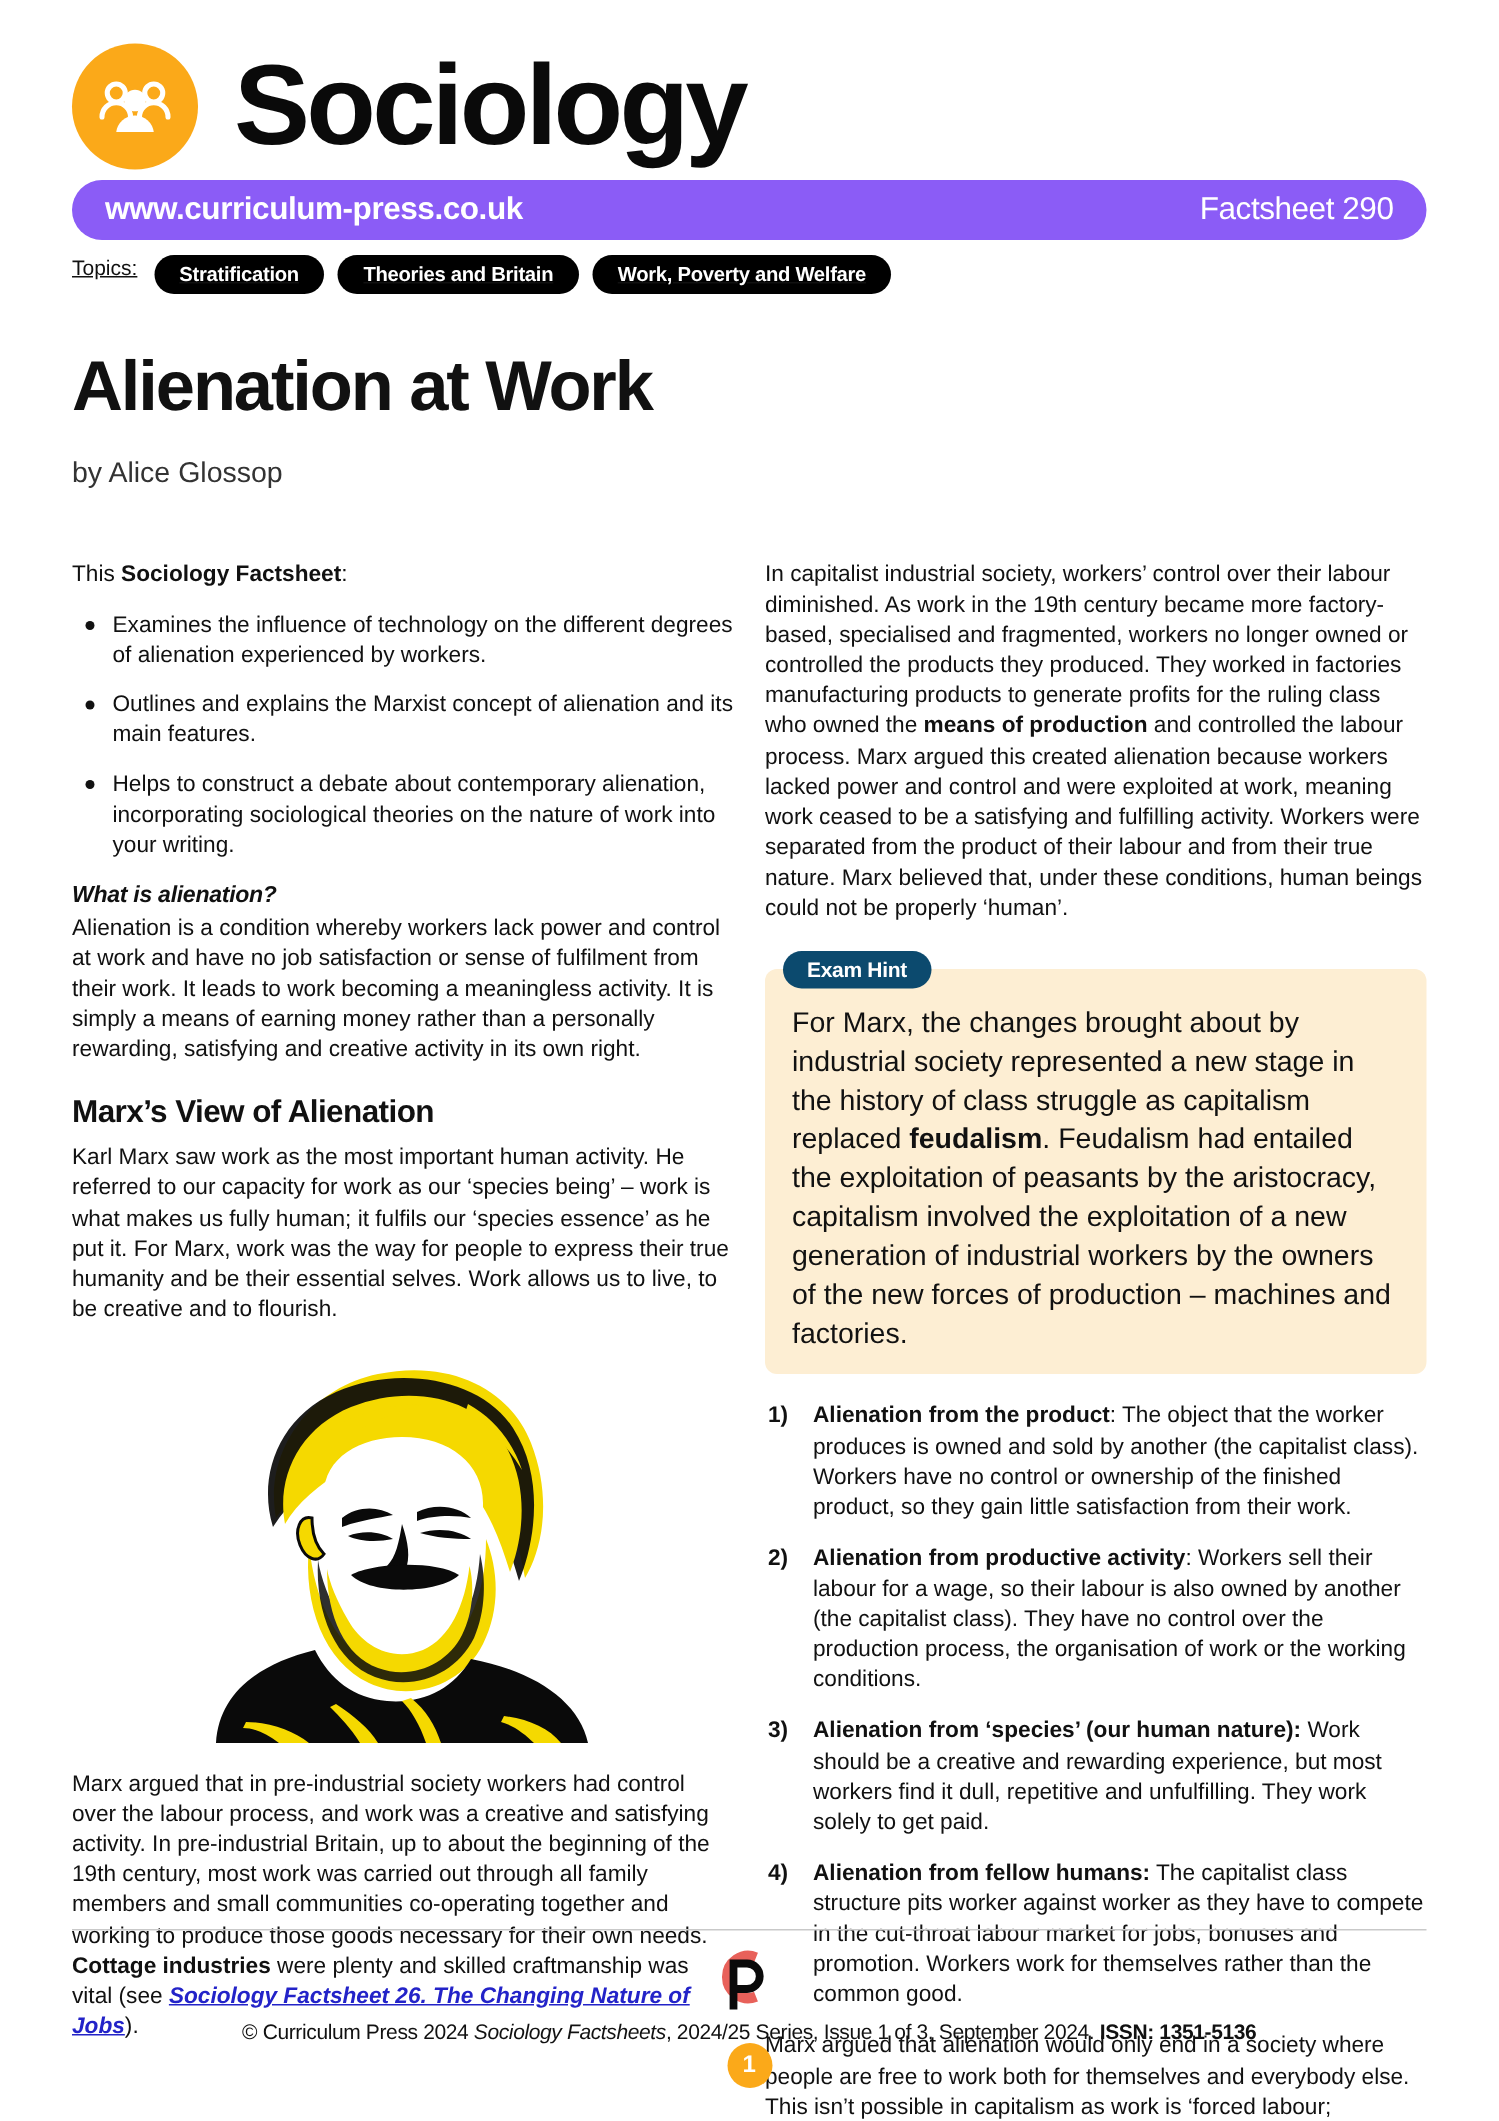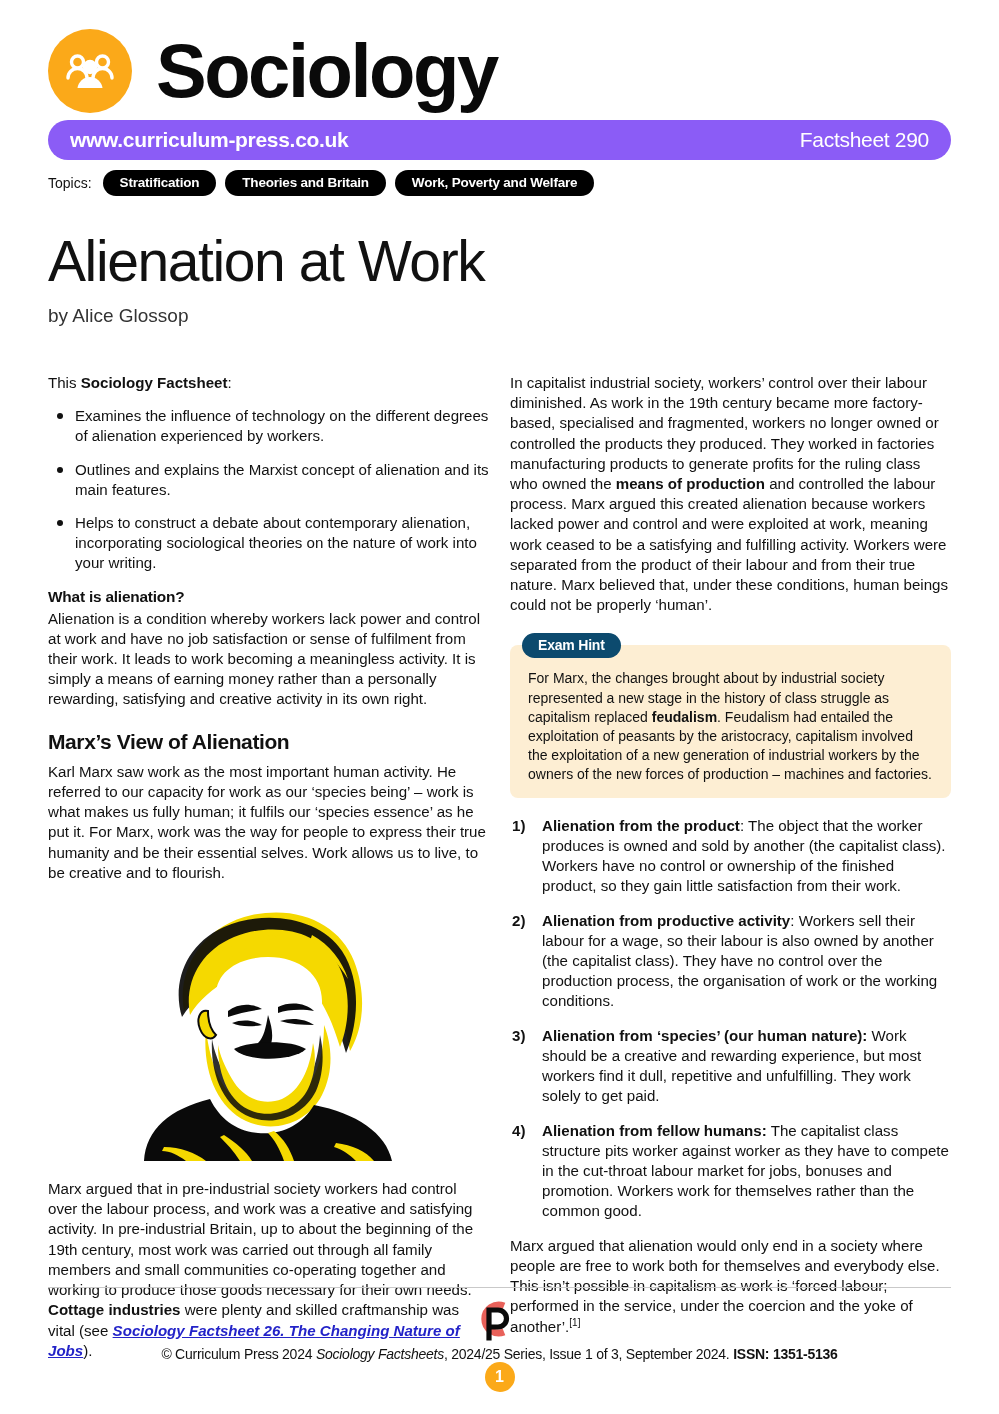--- a/index.html
+++ b/index.html
@@ -64,50 +64,51 @@
   }
   .urlbar-right {
     font-size: 21px;
     font-weight: 400;
     letter-spacing: -0.3px;
   }
 
   .topics {
     margin-top: 10px;
     display: flex;
-    align-items: center;
+    align-items: flex-start;
     gap: 9px;
+    text-decoration: underline;
   }
   .topics-label {
     font-size: 14px;
     color: #111;
     margin-right: 2px;
   }
   .topic-pill {
     background: #000000;
     color: #ffffff;
     border-radius: 14px;
     font-size: 13.5px;
     font-weight: 700;
     padding: 5px 17px 6px 17px;
     letter-spacing: -0.2px;
     white-space: nowrap;
   }
 
   
   .doc-title {
     margin-top: 36px;
-    font-size: 57px;
-    font-weight: 400;
+    font-size: 47px;
+    font-weight: 700;
     letter-spacing: -1.4px;
     line-height: 1.05;
     color: #111;
   }
   .doc-author {
-    margin-top: 13px;
+    margin-top: 24px;
     font-size: 19px;
     color: #333;
     font-weight: 400;
   }
 
   
   .columns {
     margin-top: 46px;
     display: flex;
     gap: 21px;
@@ -115,20 +116,21 @@
   .col { width: 451px; }
 
   p, li { font-size: 15.1px; line-height: 1.34; color: #111; }
   p { margin: 0 0 13px 0; }
 
   .h3 {
     font-weight: 700;
     font-size: 15.4px;
     margin: 0 0 3px 0;
     letter-spacing: -0.2px;
+    font-style: italic;
   }
   .h2 {
     font-weight: 700;
     font-size: 21px;
     margin: 20px 0 8px 0;
     letter-spacing: -0.4px;
   }
 
   ul.bullets {
     list-style: none;
@@ -203,21 +205,21 @@
     z-index: 2;
     margin-left: 12px;
     letter-spacing: -0.2px;
   }
   .hint-body {
     background: #fdeed3;
     border-radius: 8px;
     margin-top: -13px;
     padding: 24px 18px 14px 18px;
   }
-  .hint-body p { margin: 0; font-size: 14px; line-height: 1.36; }
+  .hint-body p { margin: 0; font-size: 19px; line-height: 1.36; }
 
   
   .footer {
     position: absolute;
     left: 48px; right: 48px;
     bottom: 22px;
   }
   .footer-rule {
     border-top: 1px solid #c9c9c9;
     margin-bottom: 10px;

